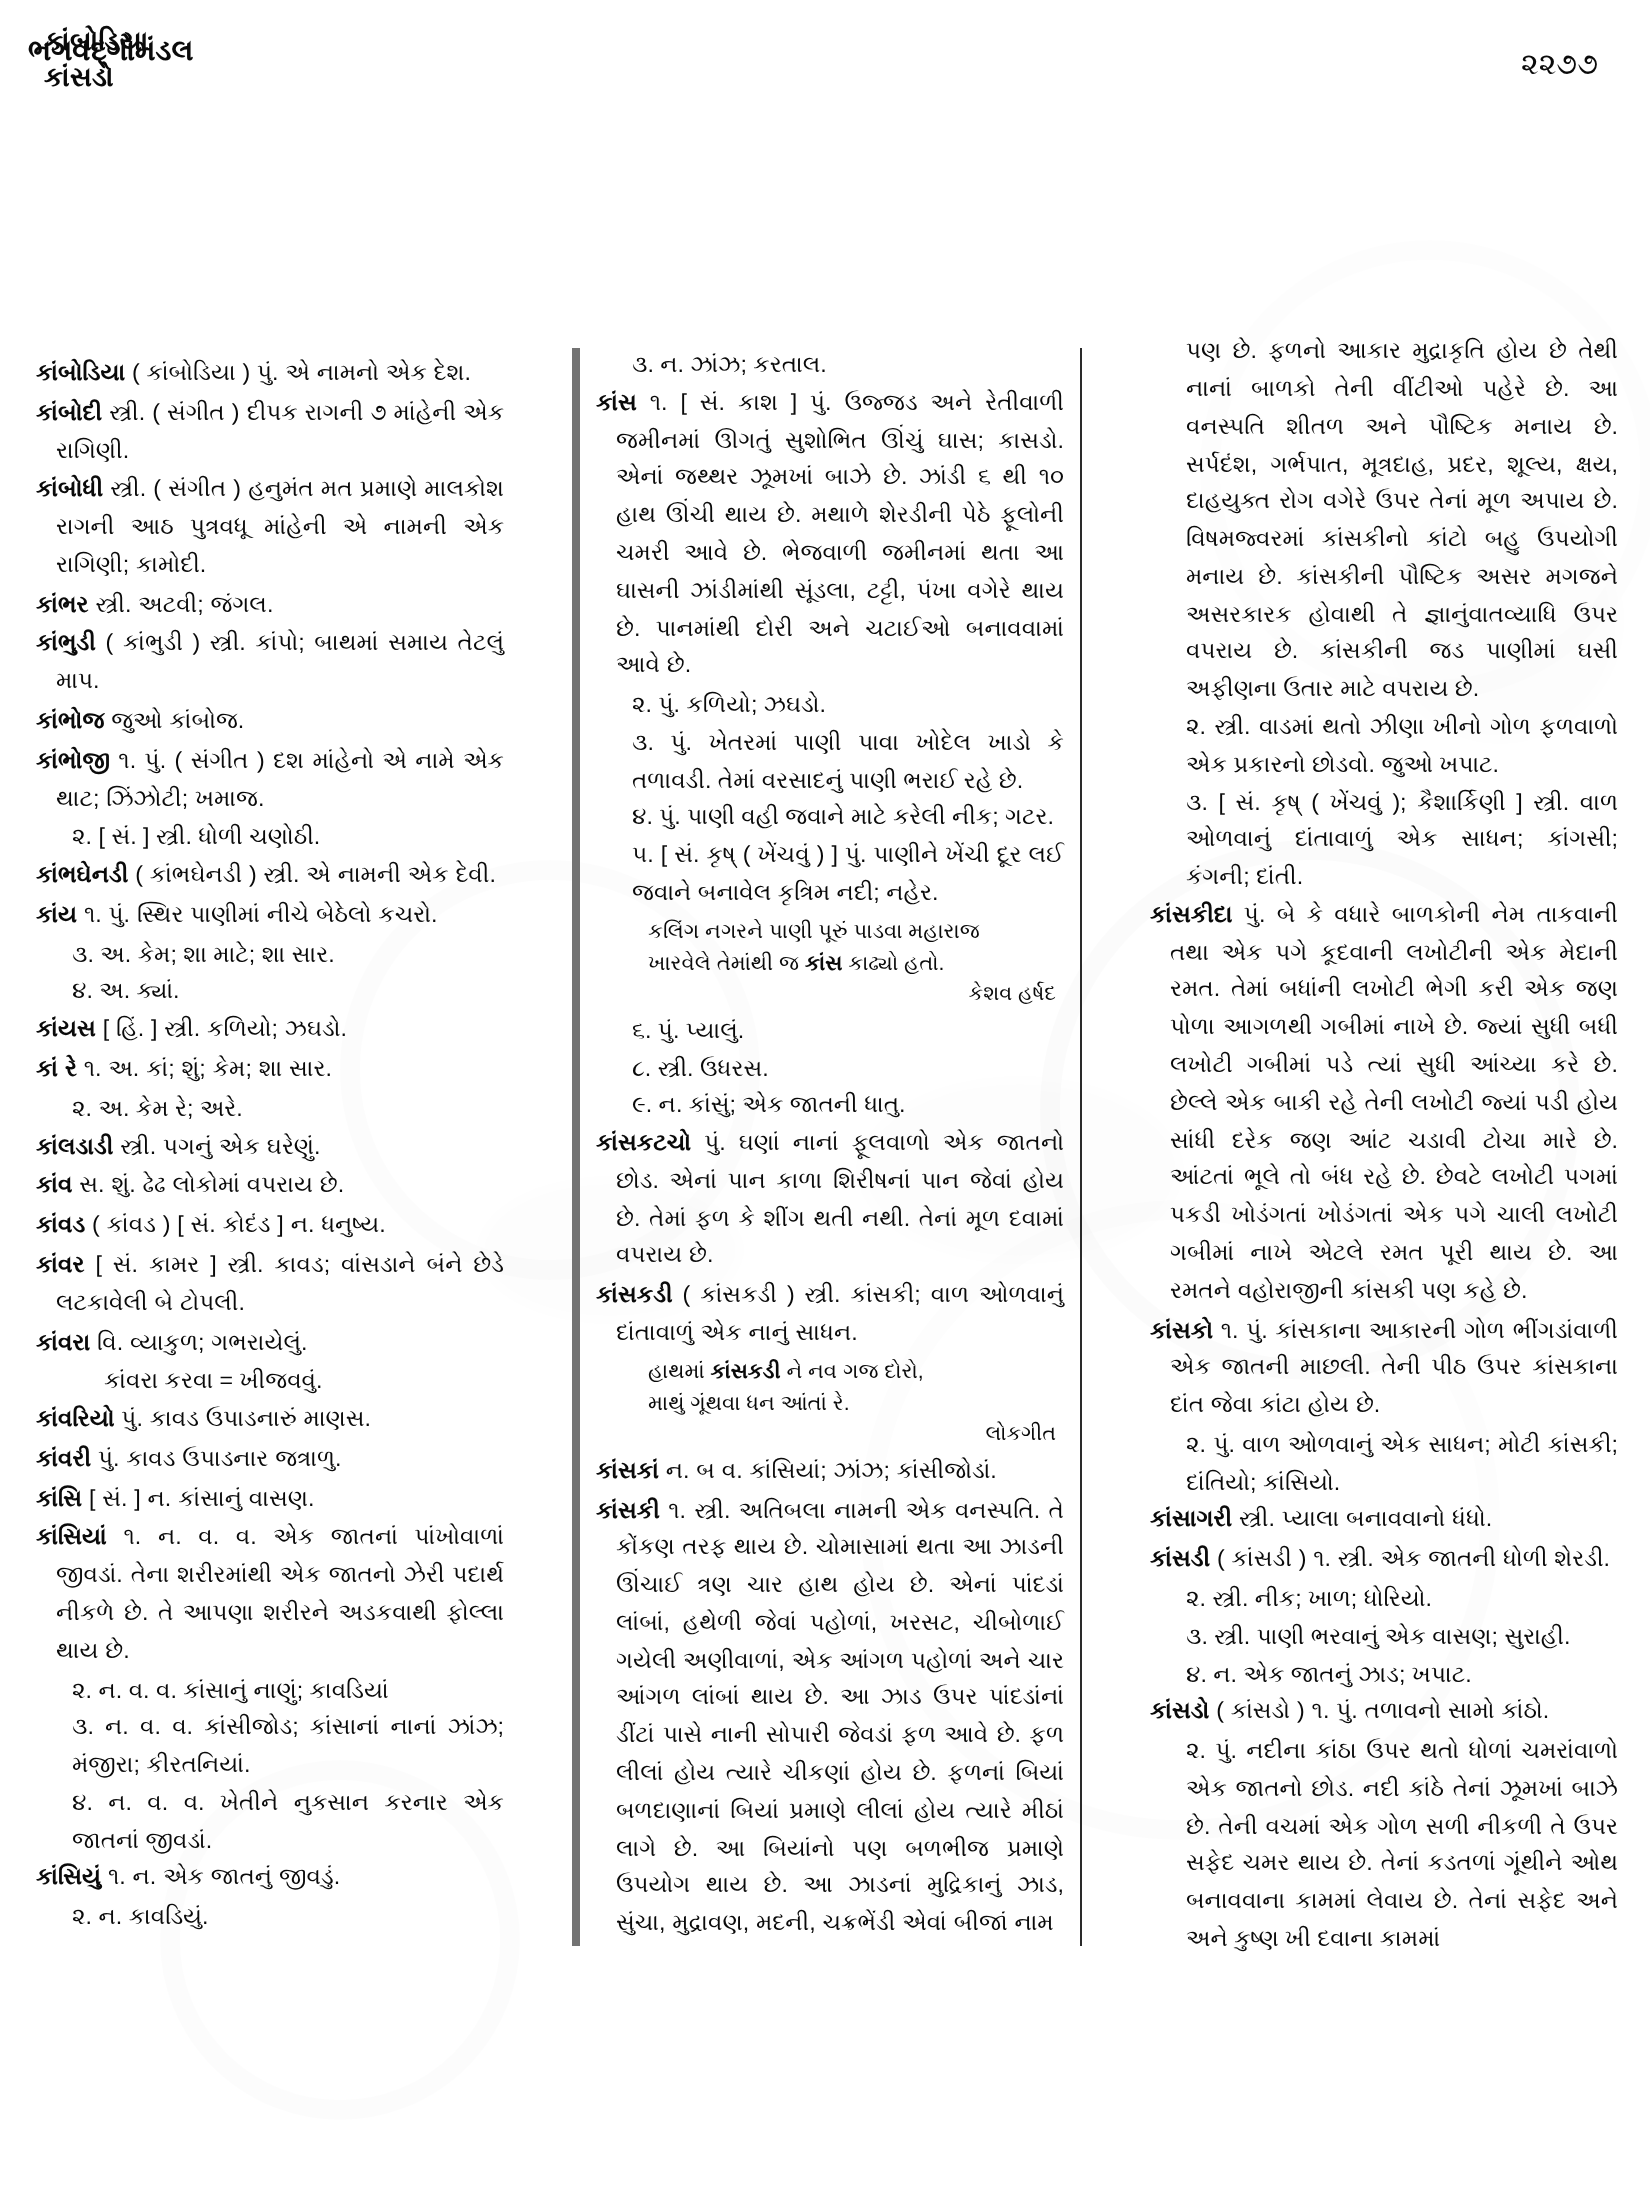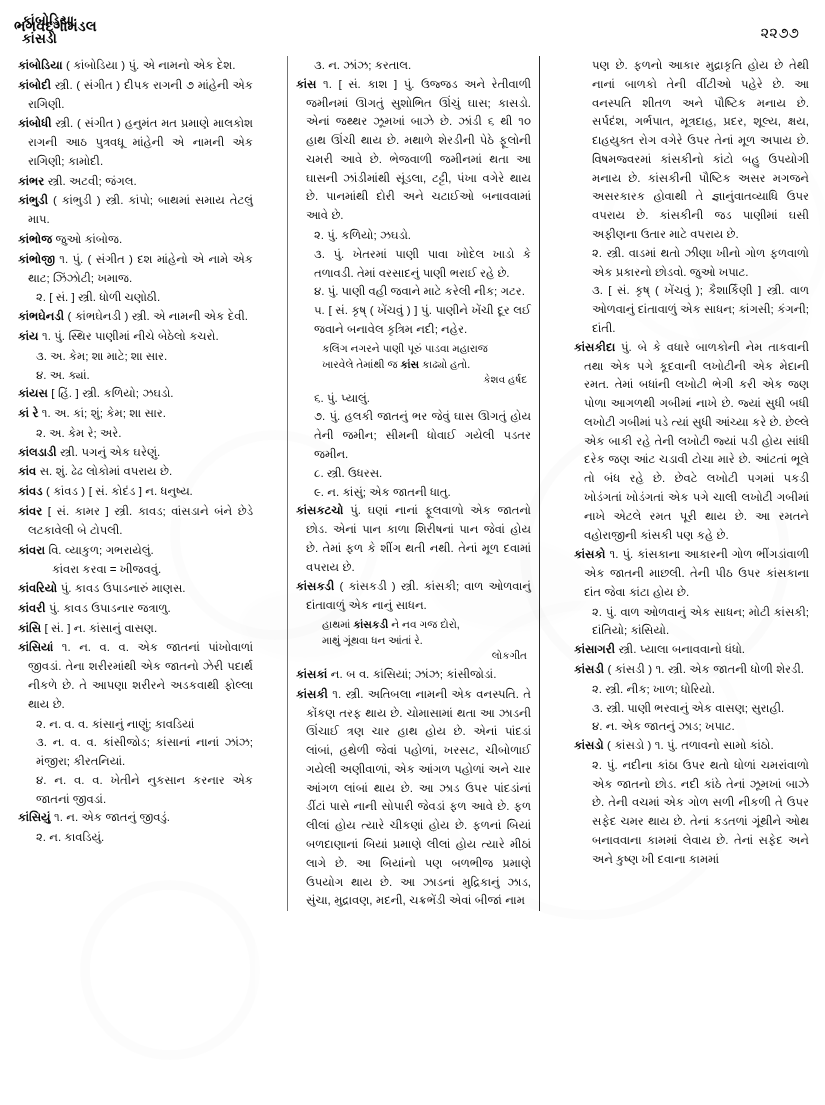--- a/index.html
+++ b/index.html
@@ -82,34 +82,34 @@
     position: absolute;
     right: 12px;
     top: 14px;
     font-size: 15px;
     font-weight: 400;
   }
 
   
   .columns {
     display: flex;
-    align-items: flex-start;
+    align-items: center;
     height: 1035px;
     gap: 26px;
   }
   .column {
     flex: 1 1 0;
     min-width: 0;
     padding: 0 8px;
     box-sizing: border-box;
     font-size: 11.6px;
     line-height: 1.62;
   }
   .column.col1 { padding-left: 4px; }
-  .column.col2 { border-left: 1px solid #737373; border-right: 1px solid #2a2a2a; }
+  .column.col2 { border-left: 4px solid #737373; border-right: 1px solid #2a2a2a; }
   .column.col3 { padding-right: 2px; }
 
   .entry {
     margin: 0 0 1px 0;
     text-indent: 0;
     padding-left: 10px;
     text-align: justify;
     text-justify: inter-word;
     word-spacing: 0.2px;
   }
@@ -208,21 +208,20 @@
         <p class="sense">૨. પું. કળિયો; ઝઘડો.</p>
         <p class="sense">૩. પું. ખેતરમાં પાણી પાવા ખોદેલ ખાડો કે તળાવડી. તેમાં વરસાદનું પાણી ભરાઈ રહે છે.</p>
         <p class="sense">૪. પું. પાણી વહી જવાને માટે કરેલી નીક; ગટર.</p>
         <p class="sense">૫. [ સં. કૃષ્ ( ખેંચવું ) ] પું. પાણીને ખેંચી દૂર લઈ જવાને બનાવેલ કૃત્રિમ નદી; નહેર.</p>
         <div class="quote">
           <span class="qline">કલિંગ નગરને પાણી પૂરું પાડવા મહારાજ</span>
           <span class="qline">ખારવેલે તેમાંથી જ <span class="bold">કાંસ</span> કાઢ્યો હતો.</span>
           <span class="cite">કેશવ હર્ષદ</span>
         </div>
         <p class="sense">૬. પું. પ્યાલું.</p>
-        <p class="sense">૭. પું. હલકી જાતનું ભર જેવું ઘાસ ઊગતું હોય તેની જમીન; સીમની ધોવાઈ ગયેલી પડતર જમીન.</p>
         <p class="sense">૮. સ્ત્રી. ઉધરસ.</p>
         <p class="sense">૯. ન. કાંસું; એક જાતની ધાતુ.</p>
         <p class="entry"><span class="hw">કાંસકટચો</span><span> પું. ઘણાં નાનાં ફૂલવાળો એક જાતનો છોડ. એનાં પાન કાળા શિરીષનાં પાન જેવાં હોય છે. તેમાં ફળ કે શીંગ થતી નથી. તેનાં મૂળ દવામાં વપરાય છે.</span></p>
         <p class="entry"><span class="hw">કાંસકડી</span><span> ( કાંસકડી ) સ્ત્રી. કાંસકી; વાળ ઓળવાનું દાંતાવાળું એક નાનું સાધન.</span></p>
         <div class="quote">
           <span class="qline">હાથમાં <span class="bold">કાંસકડી</span> ને નવ ગજ દોરો,</span>
           <span class="qline">માથું ગૂંથવા ધન આંતાં રે.</span>
           <span class="cite">લોકગીત</span>
         </div>
         <p class="entry"><span class="hw">કાંસકાં</span><span> ન. બ વ. કાંસિયાં; ઝાંઝ; કાંસીજોડાં.</span></p>

